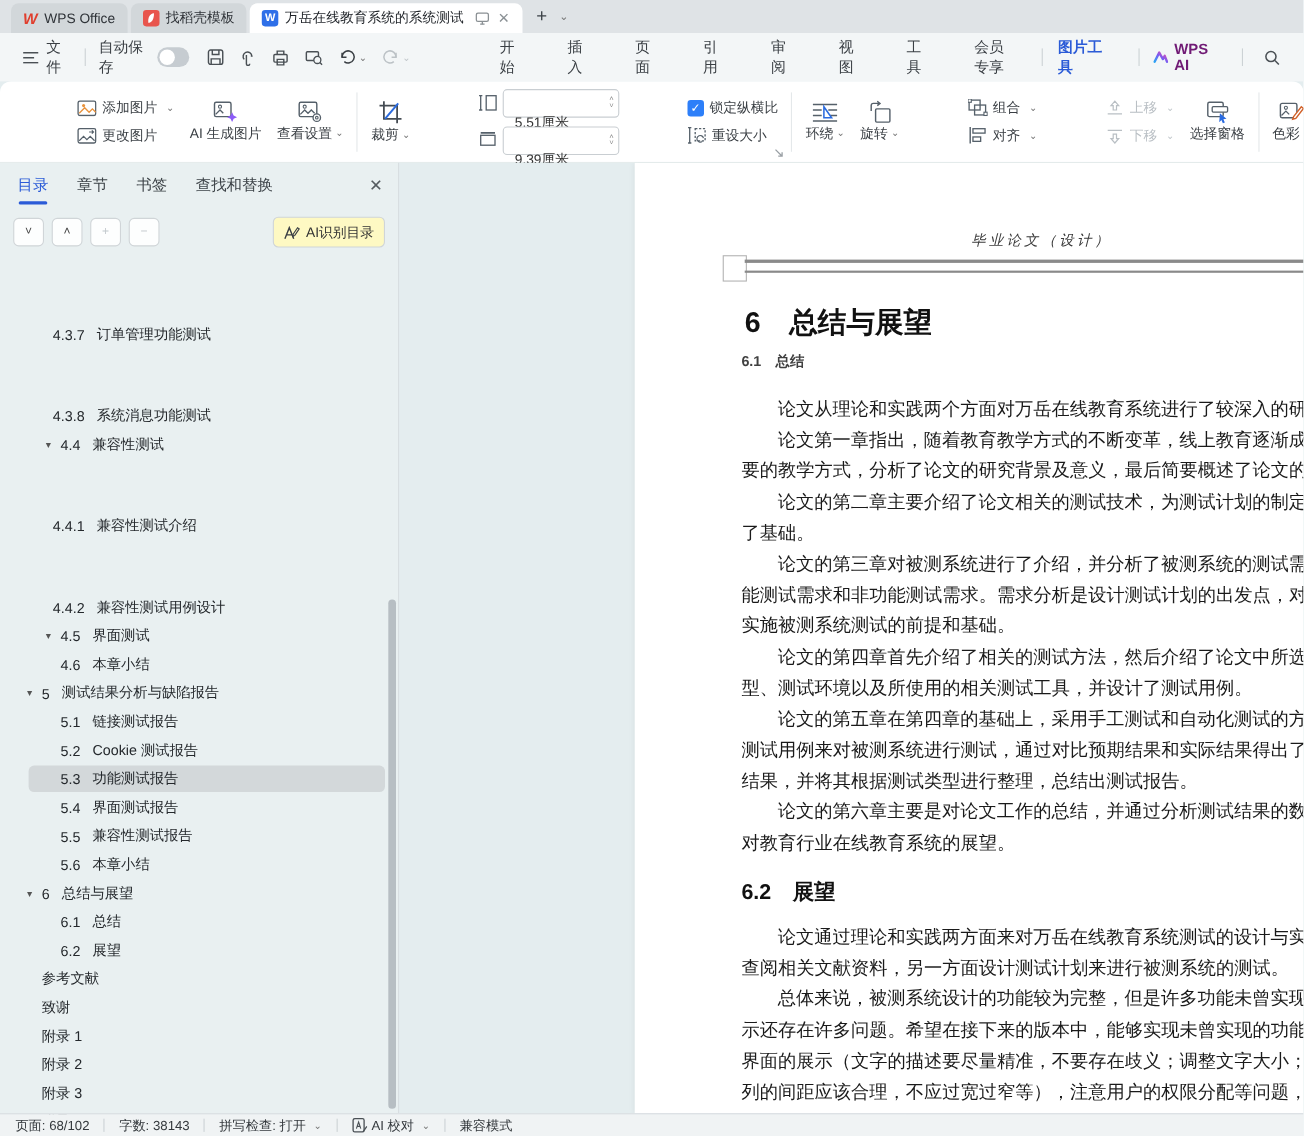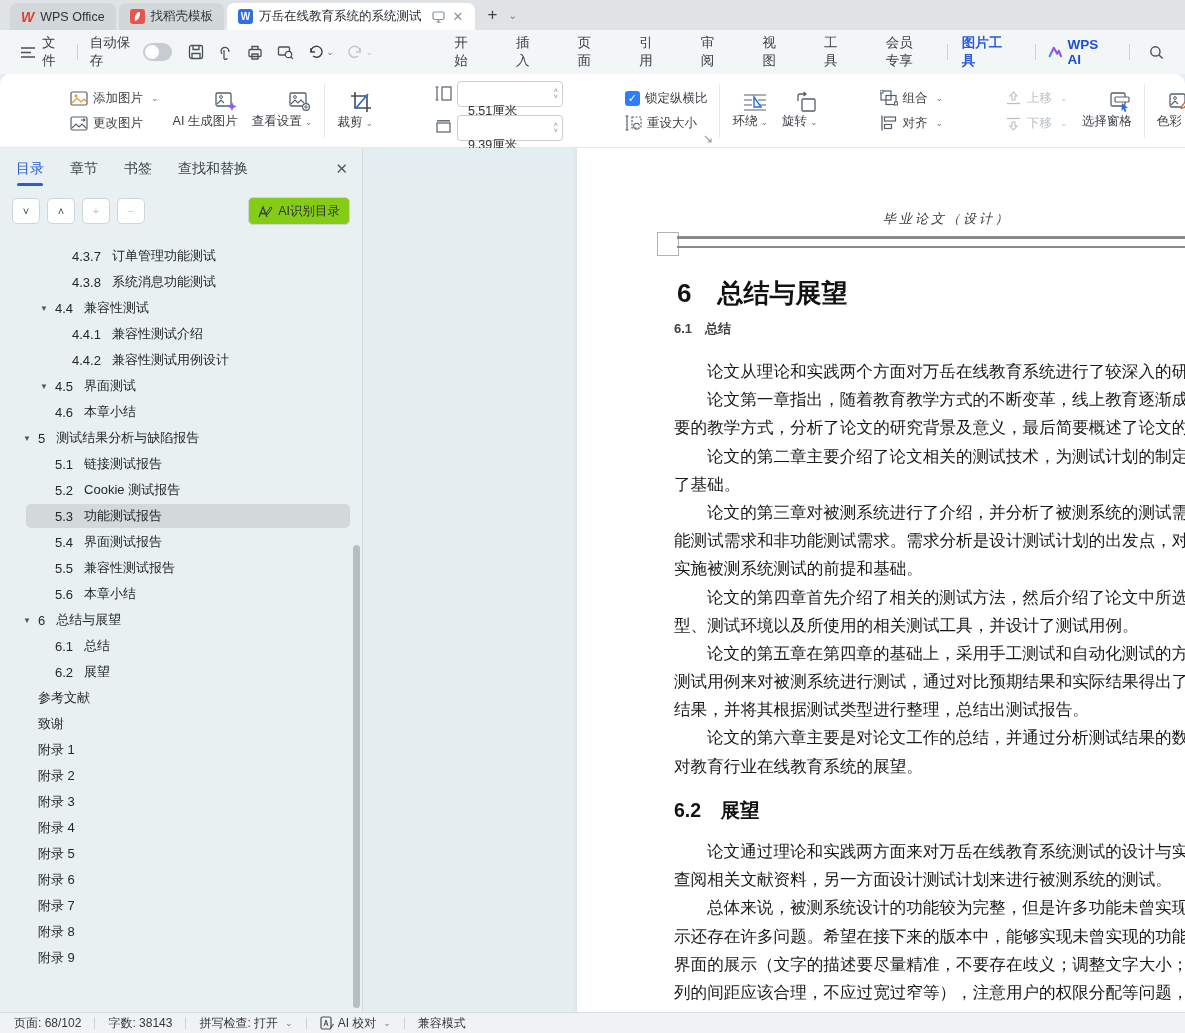--- a/index.html
+++ b/index.html
@@ -32,21 +32,21 @@
   .tool-active{color:#2b5bd7;font-weight:bold;position:relative;padding:0 2px;}
   .tool-active::after{content:"";position:absolute;left:0;right:0;bottom:-12px;height:3px;border-radius:2px;background:#2b5bd7;}
   .chev{font-size:9px;color:#777;margin-left:3px;}
   .chev.dis{color:#c0c6ca;}
   
   .ribbon{position:absolute;top:74px;left:0;right:0;height:73px;background:#ffffff;
     border-radius:10px 10px 0 0;border-bottom:1px solid #e2e6e8;
     display:flex;align-items:center;padding:0 0 0 22px;white-space:nowrap;}
   .rsep{width:1px;height:54px;background:#e4e8ea;margin:0 12px;flex:none;}
   .rgroup{display:flex;align-items:center;gap:14px;flex:none;position:relative;height:62px;}
-  .rcol{display:flex;flex-direction:column;align-items:flex-end;justify-content:center;gap:0;font-size:12.5px;color:#3a3f44;}
+  .rcol{display:flex;flex-direction:column;align-items:center;justify-content:center;gap:0;font-size:12.5px;color:#3a3f44;}
   .rrows{display:flex;flex-direction:column;justify-content:center;gap:8px;font-size:12.5px;color:#3a3f44;}
   .rrow{display:flex;align-items:center;gap:5px;padding-left:48px;}
   .rlabel{display:flex;align-items:center;}
   .dis{color:#b9bfc4;}
   .sizebox{width:92px;height:24px;border:1px solid #c9ced2;border-radius:4px;background:#fff;
     display:flex;align-items:center;padding:0 4px 0 8px;}
   .sizebox input{border:none;outline:none;width:60px;font-size:12.5px;color:#333;background:transparent;
     font-family:"Liberation Sans","DejaVu Sans",sans-serif;margin-top:35px;}
   .spin{display:flex;flex-direction:column;font-size:7px;color:#888;line-height:6px;margin-left:auto;}
   .cbx{width:15px;height:15px;border-radius:3px;background:#2d7ff9;color:#fff;font-size:11px;
@@ -57,27 +57,27 @@
   .sidebar{position:absolute;top:148px;left:0;width:362px;bottom:20px;background:#e9f0f1;
     border-right:1px solid #d4dadd;overflow:hidden;}
   .side-tabs{position:absolute;top:12px;left:16px;right:14px;display:flex;gap:26px;font-size:14px;color:#3c4247;align-items:center;}
   .side-tab.active{color:#2b5bd7;position:relative;}
   .side-tab.active::after{content:"";position:absolute;left:1px;right:1px;bottom:-8px;height:3px;border-radius:2px;background:#2b5bd7;}
   .side-close{margin-left:auto;color:#555b60;font-size:15px;}
   .side-toolbar{position:absolute;top:50px;left:12px;right:12px;height:26px;display:flex;gap:7px;align-items:center;}
   .sbtn{width:26px;height:24px;border:1px solid #d0d5d8;border-radius:5px;background:#fdfefe;
     display:flex;align-items:center;justify-content:center;font-size:11px;color:#444;}
   .sbtn.dis{color:#c3c9cd;}
-  .ai-toc-btn{margin-left:auto;height:26px;border:1px solid #d0d5d8;border-radius:5px;background:#84cc16;
+  .ai-toc-btn{margin-left:auto;height:26px;border:1px solid #d0d5d8;border-radius:5px;background:#fef9c3;
     display:flex;align-items:center;gap:5px;padding:0 9px;font-size:12.5px;color:#333;}
   .toc{position:absolute;top:95px;left:0;right:0;bottom:0;font-size:13px;color:#24282c;}
   .toc-item{height:26px;display:flex;align-items:center;position:relative;}
   .toc-item.l1{padding-left:38px;}
   .toc-item.l2{padding-left:55px;}
-  .toc-item.l3{padding-left:72px;}
+  .toc-item.l3{padding-left:48px;margin-top:48px;}
   .toc-item .arrow{position:absolute;font-size:8px;color:#555;}
   .toc-item.l1 .arrow{left:23px;}
   .toc-item.l2 .arrow{left:40px;}
   .toc-item .num{margin-right:11px;position:relative;z-index:1;}
   .toc-item .ttl{position:relative;z-index:1;}
   .toc-item.sel::before{content:"";position:absolute;left:26px;right:12px;top:1px;bottom:1px;
     background:#d3d8da;border-radius:5px;}
   .side-scroll{position:absolute;right:2px;top:397px;width:7px;height:463px;background:#b7bec3;border-radius:4px;}
   
   .docarea{position:absolute;left:363px;top:148px;right:0;bottom:20px;background:#e4edef;overflow:hidden;}
@@ -193,21 +193,21 @@
       <span class="menu-item">页面</span>
       <span class="menu-item">引用</span>
       <span class="menu-item">审阅</span>
       <span class="menu-item">视图</span>
       <span class="menu-item">工具</span>
       <span class="menu-item">会员专享</span>
     </span>
   <span class="mb-gap" style="margin-left:26px;"></span>
   <span class="tool-active">图片工具</span>
   <span class="mb-gap" style="margin-left:26px;"></span>
-  <span style="display:flex;align-items:center;gap:5px;font-weight:bold;color:#1d4ed8;">
+  <span style="display:flex;align-items:center;gap:5px;font-weight:bold;color:#701a75;">
     <svg width="17" height="14" viewBox="0 0 17 14">
       <defs>
           <linearGradient id="aig" x1="0" y1="1" x2="1" y2="0">
         <stop offset="0" stop-color="#2aa4f4"></stop>
             <stop offset="0.5" stop-color="#7b5bf2"></stop>
             <stop offset="1" stop-color="#ef4ca2"></stop>
       </linearGradient>
         </defs>
       <path d="M2 12 L7 2 L11 9 L13 5.5 L15.5 12" fill="none" stroke="url(#aig)" stroke-width="2.6" stroke-linejoin="round" stroke-linecap="round"></path>
     </svg>

